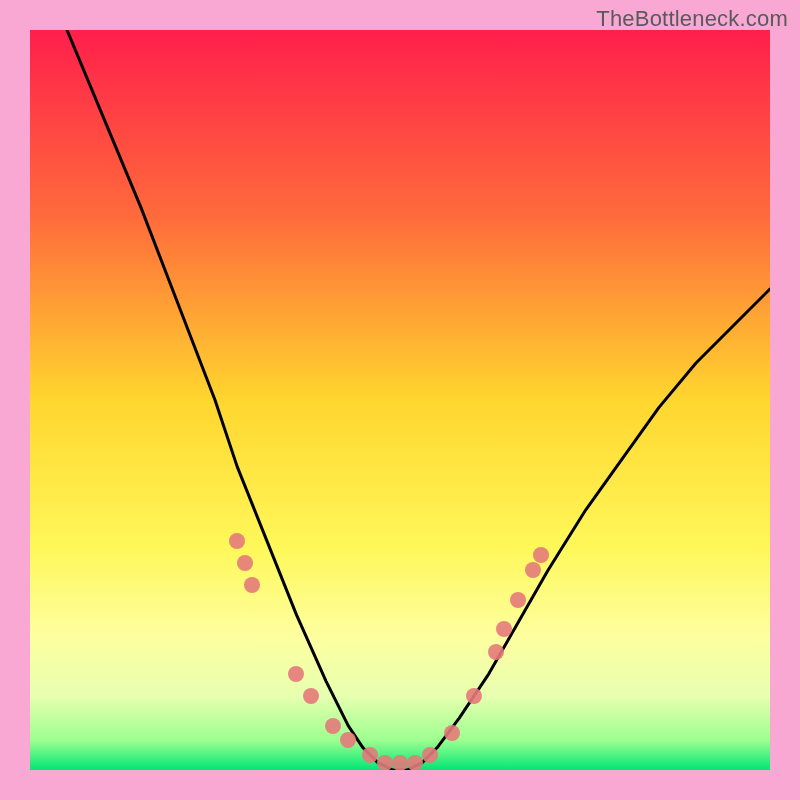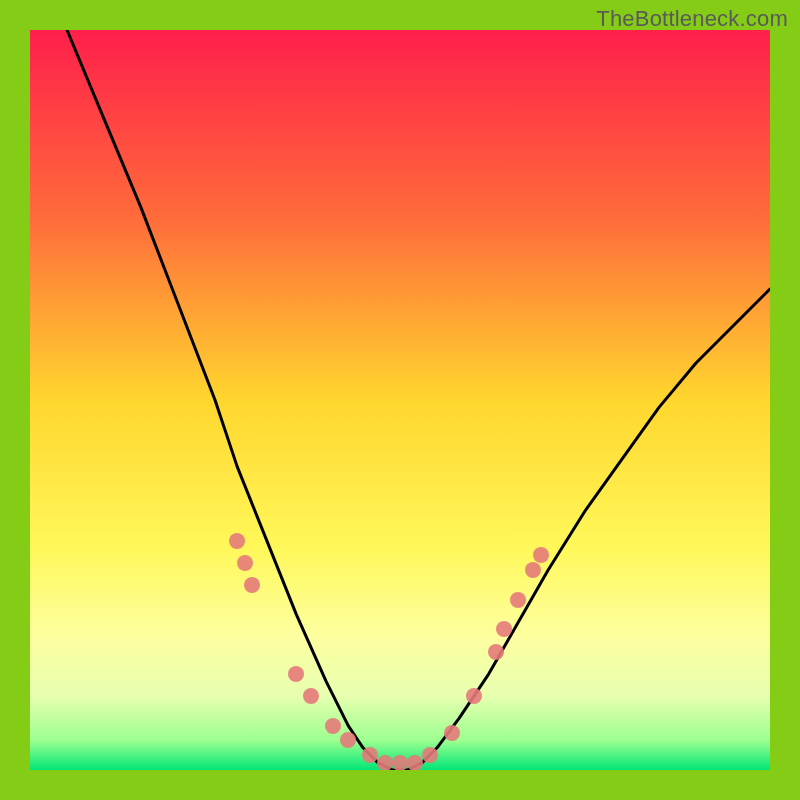--- a/index.html
+++ b/index.html
@@ -8,21 +8,21 @@
     width: 800px;
     height: 800px;
     overflow: hidden;
     background: #000;
     font-family: Arial, Helvetica, sans-serif;
   }
   .frame {
     position: absolute;
     top: 0; left: 0;
     width: 800px; height: 800px;
-    background: #84cc16;
+    background: #f9a8d4;
   }
   .plot {
     position: absolute;
     top: 30px;
     left: 30px;
     width: 740px;
     height: 740px;
     overflow: hidden;
   }
   .gradient-bg {

